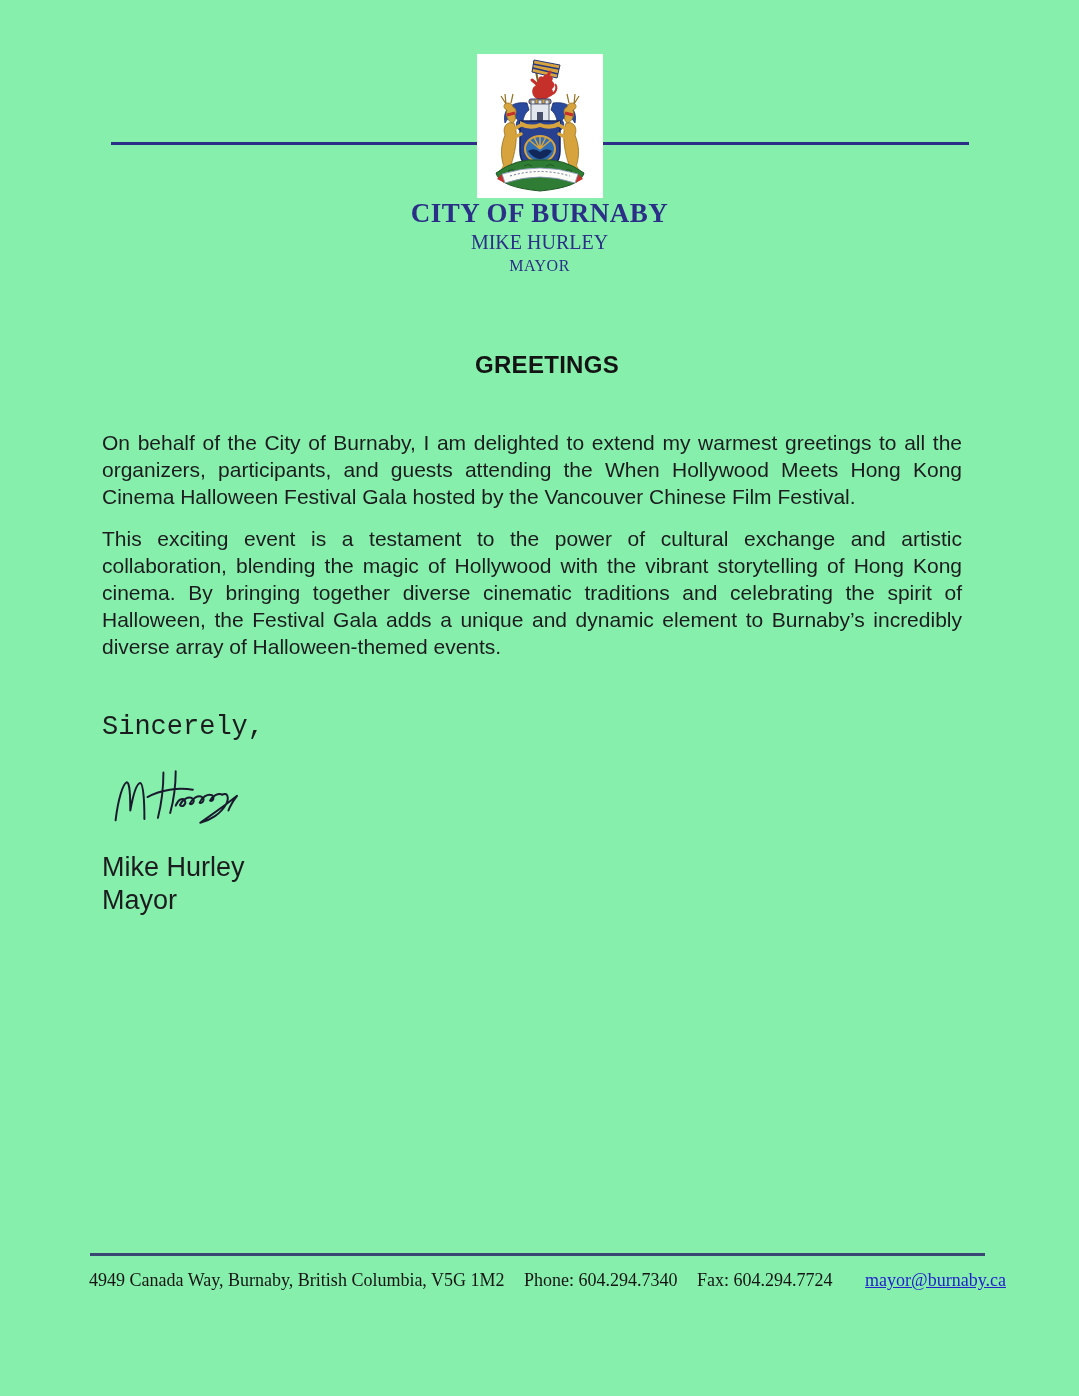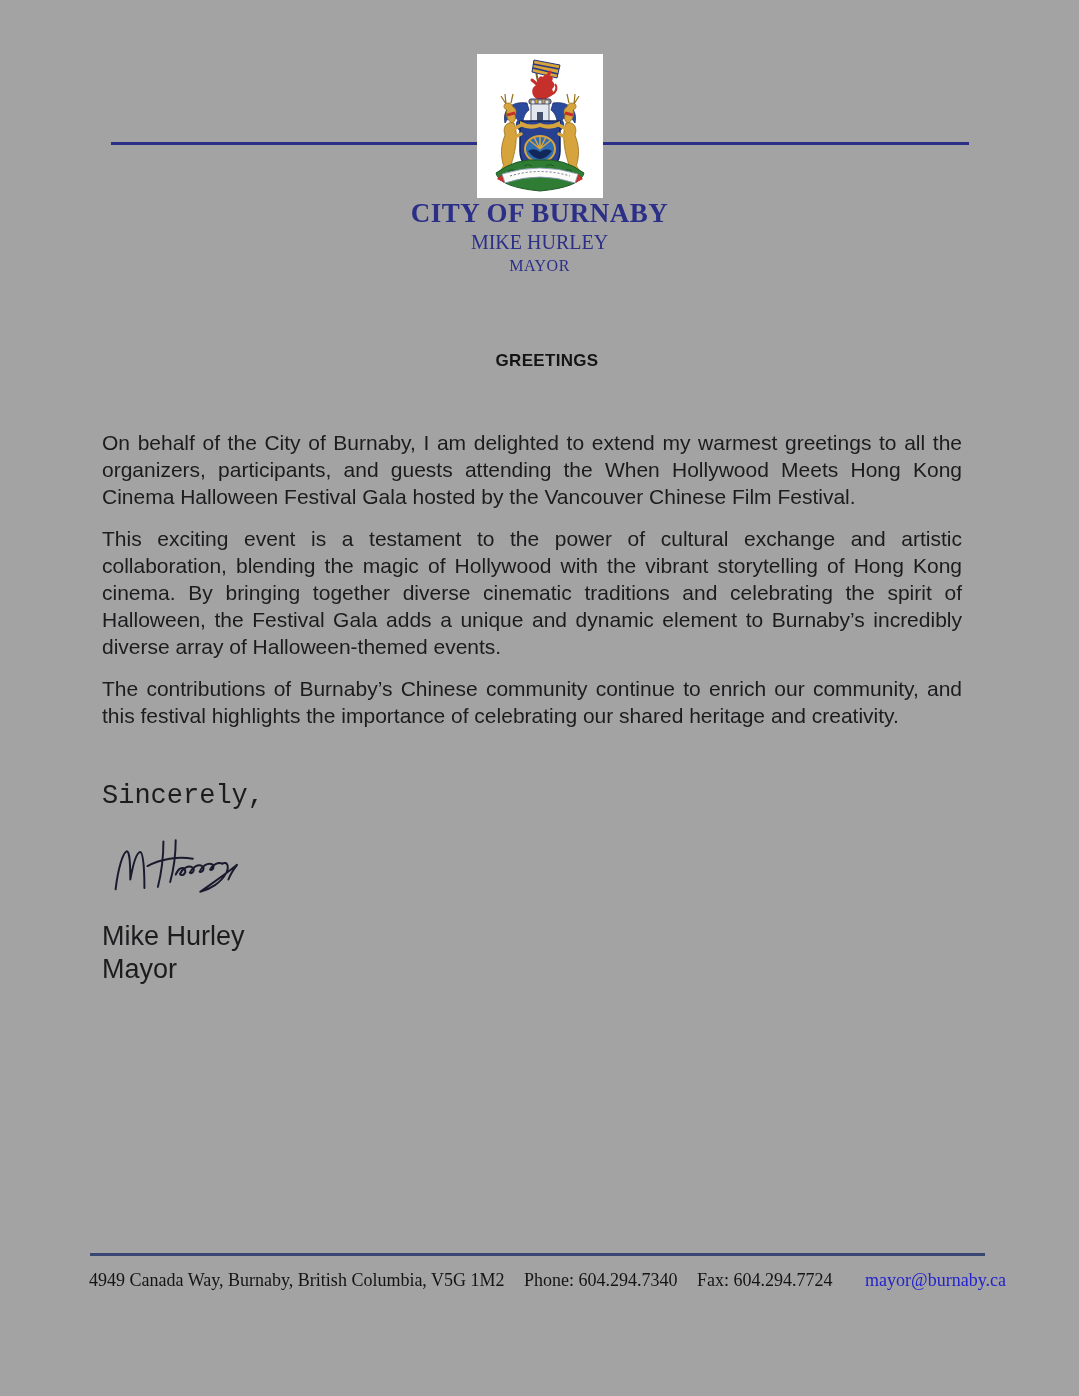--- a/index.html
+++ b/index.html
@@ -1,19 +1,19 @@
 <!DOCTYPE html>
 <html><head>
 <meta charset="utf-8">
 <style>
   html,body{margin:0;padding:0;background:#ffffff;}
   .page{
     position:relative;
     width:1079px;height:1396px;
-    background:#a3a3a3;
+    background:#86efac;
     font-family:"Liberation Sans",sans-serif;
     overflow:hidden;
   }
   
   .masthead-rule{
     position:absolute;top:142px;left:111px;width:858px;height:3px;
     background:#2b2f87;
   }
   .crest-wrap{
     position:absolute;top:54px;left:50%;transform:translateX(-50%);
@@ -25,21 +25,21 @@
     text-align:center;color:#2b2f87;
     font-family:"Liberation Serif",serif;
   }
   .header-text .org{font-size:27px;font-weight:bold;letter-spacing:.5px;line-height:29px;}
   .header-text .office{font-size:23px;line-height:26px;margin-top:1px;}
   .header-text .name{font-size:20px;line-height:24px;margin-top:2px;}
   .header-text .mtitle{font-size:16px;line-height:20px;margin-top:2px;letter-spacing:.5px;}
   
   .greetings{
     position:absolute;top:351px;left:15px;right:0;
-    text-align:center;font-size:17px;font-weight:bold;color:#141414;
+    text-align:center;font-size:24px;font-weight:bold;color:#141414;
     letter-spacing:.3px;margin:0;
   }
   .letter-body{
     position:absolute;top:429px;left:102px;width:876px;
     font-size:21px;line-height:27px;color:#1c1c1e;text-align:justify;
   }
   .letter-body p{margin:0 16px 15px 0;}
   .closing{margin-top:51px !important;font-size:27px;line-height:33px;text-align:left;font-family:Liberation Mono, monospace;}
   .signature-block{margin:8px 0 0 2px;height:92px;}
   .signer{font-size:27px;line-height:33px;text-align:left;}
@@ -47,21 +47,21 @@
   .footer-rule{
     position:absolute;top:1253px;left:90px;width:895px;height:3px;
     background:#3a4673;
   }
   .footer-text{
     position:absolute;top:1270px;left:0;right:0;text-align:center;
     font-family:"Liberation Serif",serif;font-size:18px;color:#141414;
   }
   .footer-text .seg{margin-left:15px;}
   .footer-text .seg:first-child{margin-left:16px;}
-  .email-link{color:#2323cc;margin-left:28px;cursor:pointer;}
+  .email-link{color:#2323cc;text-decoration:underline;margin-left:28px;cursor:pointer;}
 </style>
 </head>
 <body>
 
 <div class="page">
 
   <div class="masthead-rule"></div>
 
   <div class="crest-wrap">
     <svg width="120" height="142" viewBox="0 0 120 142">
@@ -122,21 +122,20 @@
     <div class="org">CITY OF BURNABY</div>
     <div class="name">MIKE HURLEY</div>
     <div class="mtitle">MAYOR</div>
   </div>
 
   <h1 class="greetings">GREETINGS</h1>
 
   <div class="letter-body">
     <p>On behalf of the City of Burnaby, I am delighted to extend my warmest greetings to all the organizers, participants, and guests attending the When Hollywood Meets Hong Kong Cinema Halloween Festival Gala hosted by the Vancouver Chinese Film Festival.</p>
     <p>This exciting event is a testament to the power of cultural exchange and artistic collaboration, blending the magic of Hollywood with the vibrant storytelling of Hong Kong cinema. By bringing together diverse cinematic traditions and celebrating the spirit of Halloween, the Festival Gala adds a unique and dynamic element to Burnaby’s incredibly diverse array of Halloween-themed events.</p>
-    <p>The contributions of Burnaby’s Chinese community continue to enrich our community, and this festival highlights the importance of celebrating our shared heritage and creativity.</p>
     <p class="closing">Sincerely,</p>
 
     <div class="signature-block">
       <svg width="190" height="92" viewBox="0 0 300 150">
         <g stroke="#1a1a2e" stroke-width="3.2" fill="none" stroke-linecap="round" stroke-linejoin="round">
           <path d="M14,100 C18,66 26,40 32,38 C37,37 38,60 38,84 C43,56 49,40 54,39 C59,39 61,66 61,98"></path>
           <path d="M66,62 C88,50 116,46 140,50"></path>
           <path d="M92,22 C92,44 88,76 83,96"></path>
           <path d="M112,20 C112,42 108,70 103,88"></path>
           <path d="M112,76 C116,66 124,62 127,68 C130,74 122,80 119,75 C123,66 133,60 139,64 C144,67 140,76 135,73 C139,64 149,58 155,62 C160,65 156,74 151,71 C155,62 164,56 171,59 C176,62 173,70 168,68 C172,60 181,55 188,58"></path>

